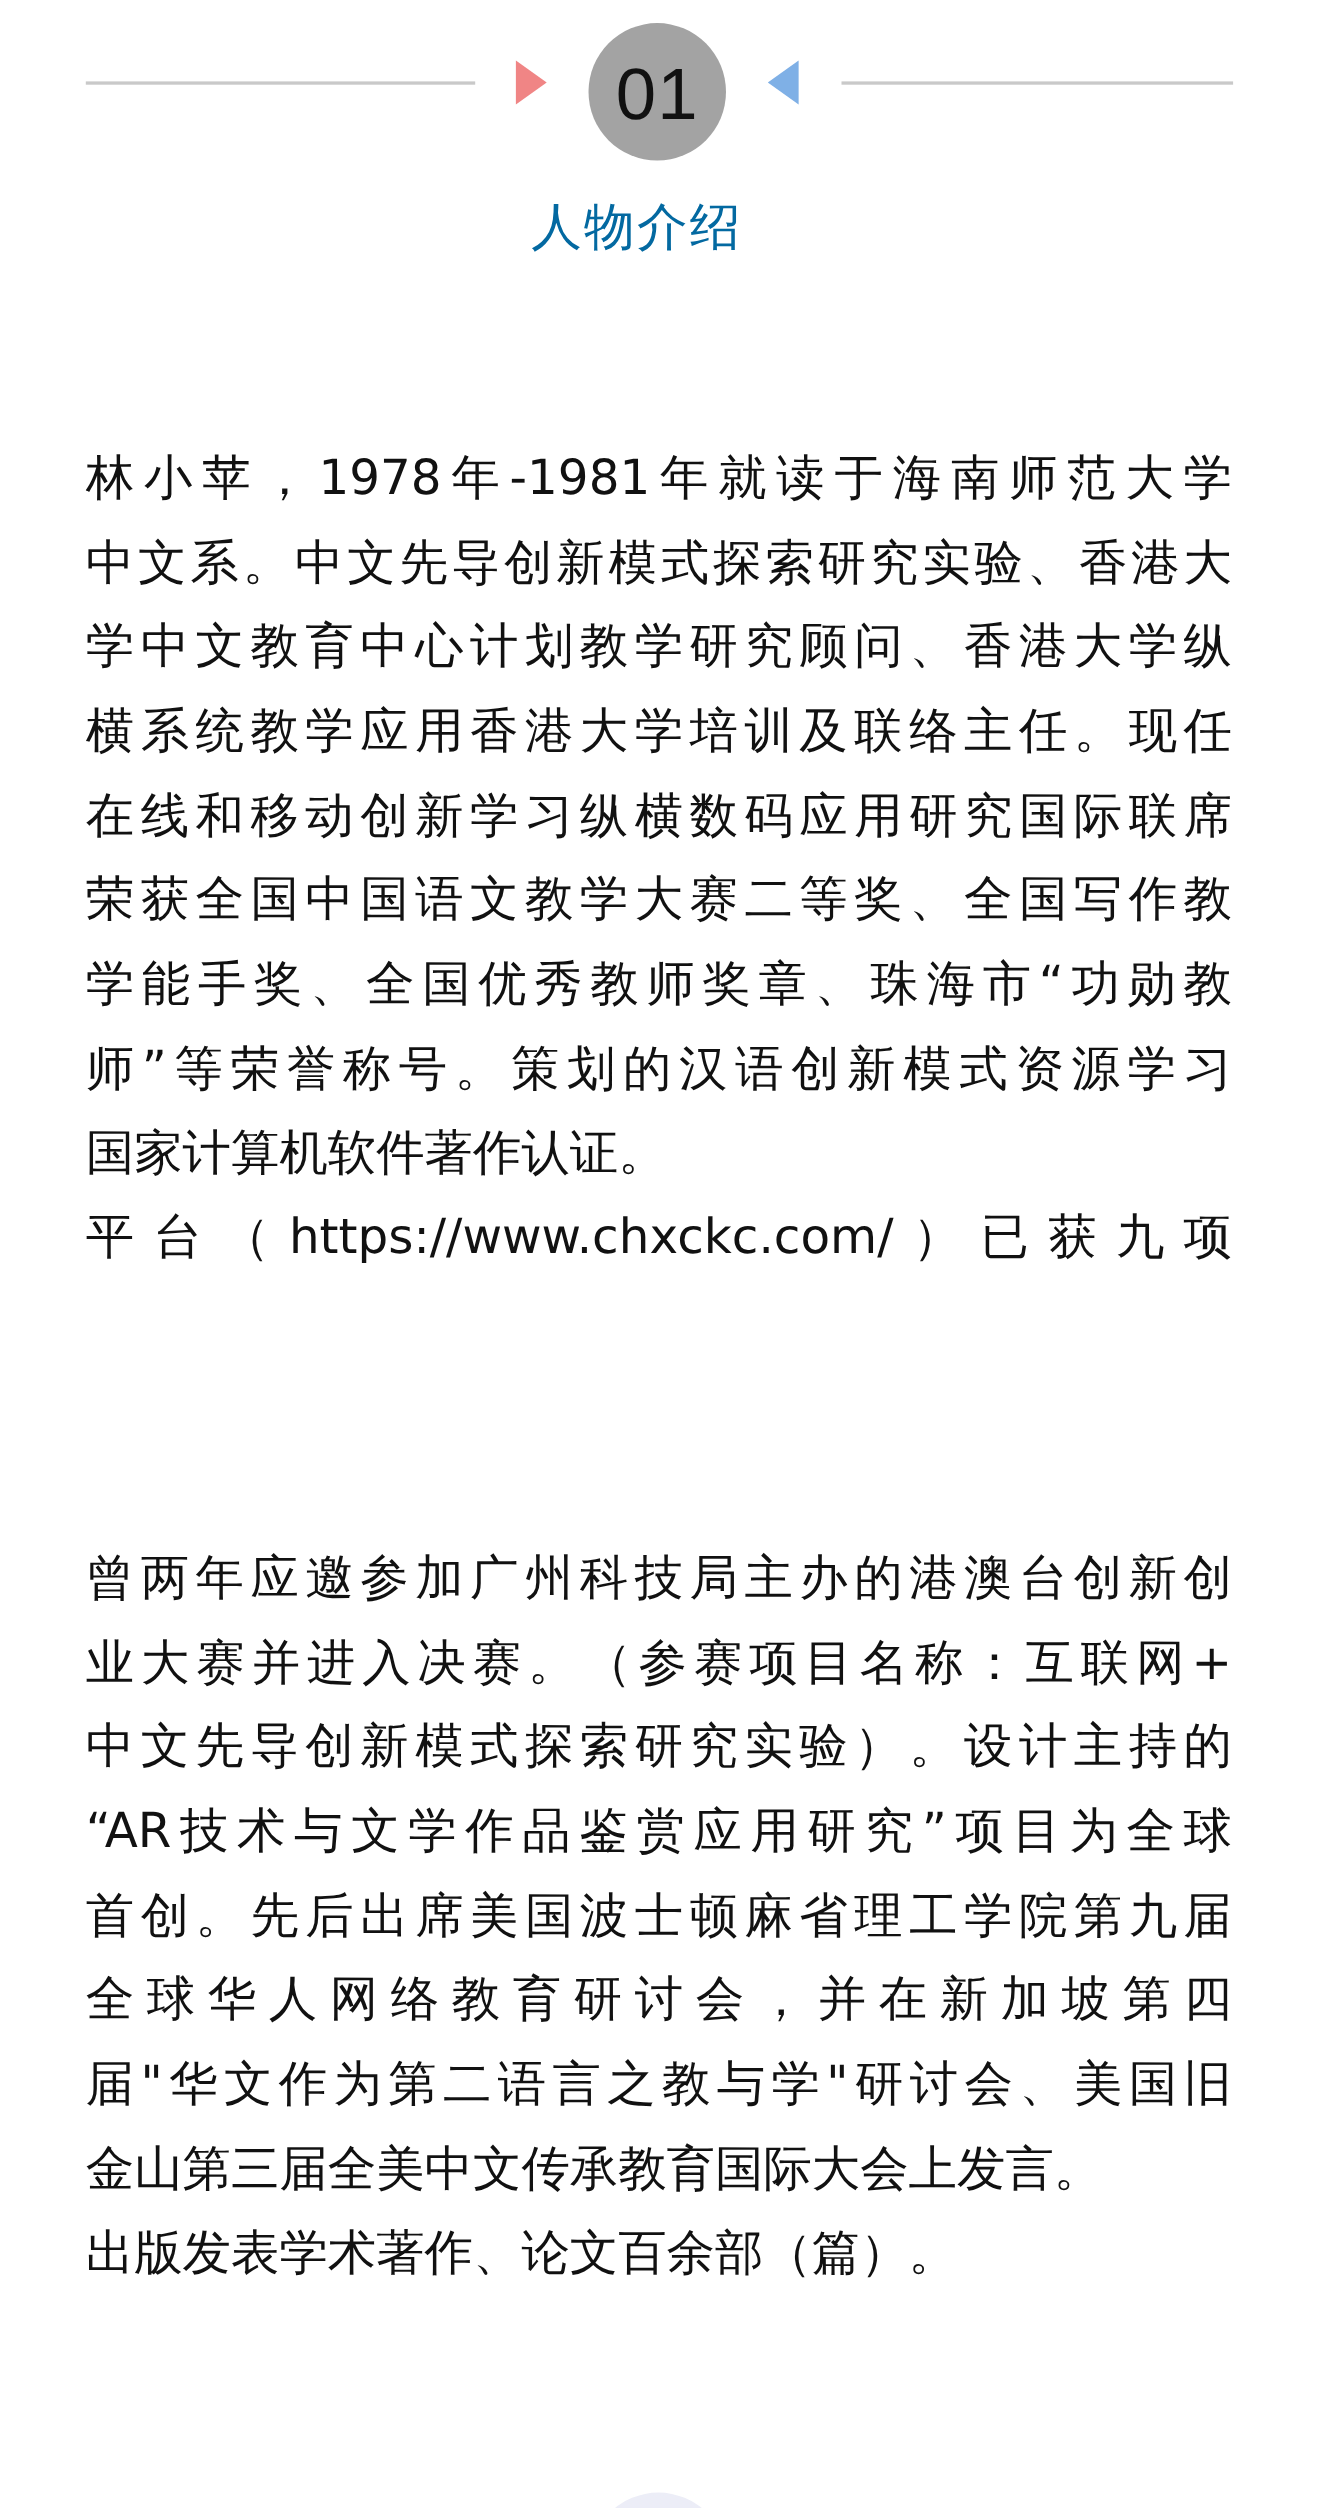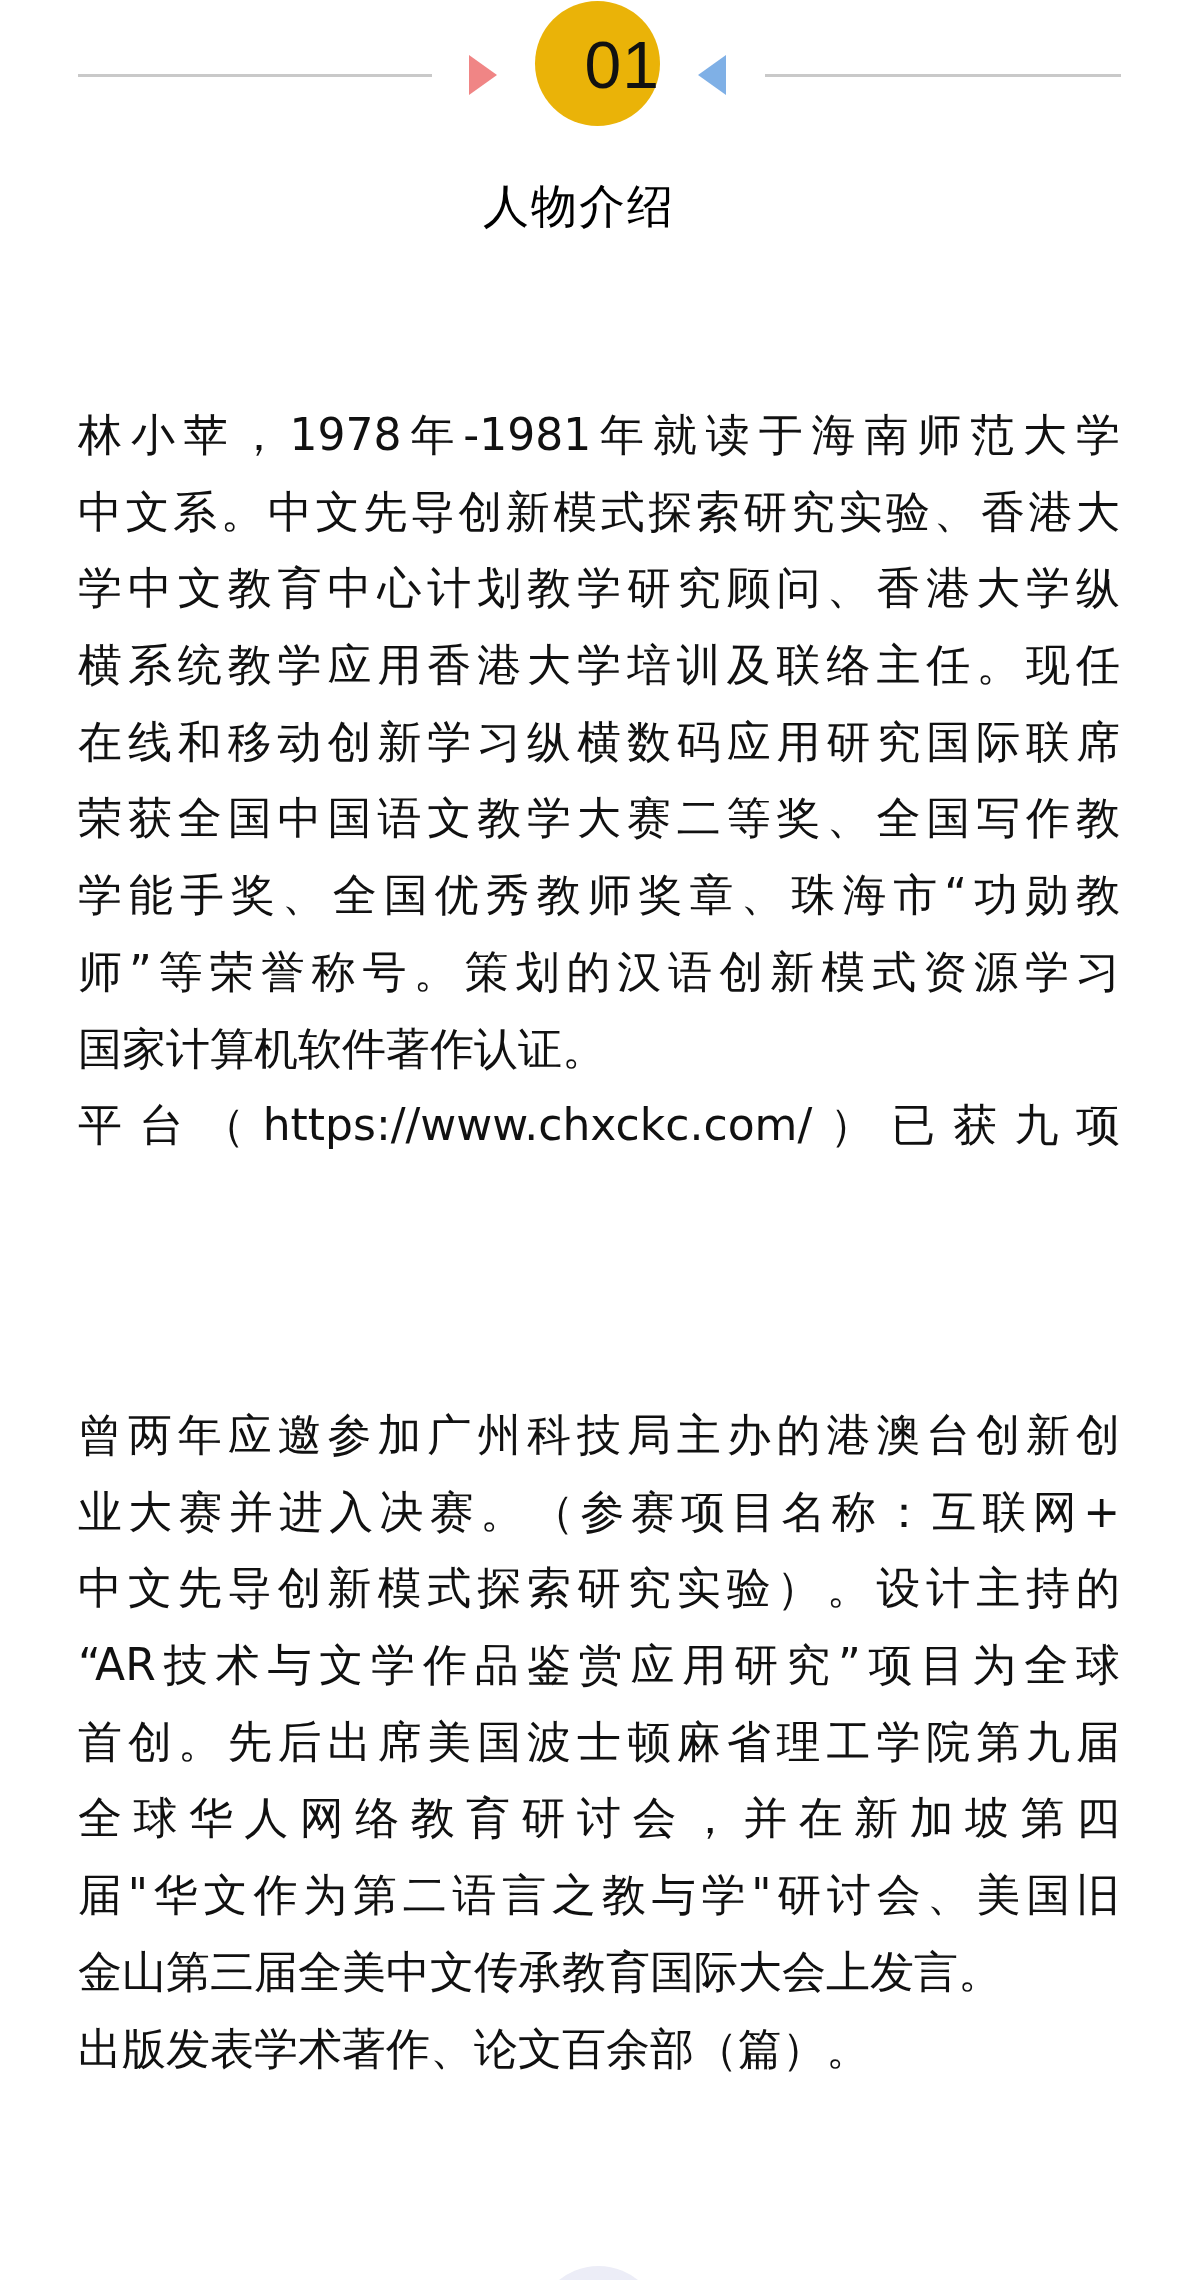--- a/index.html
+++ b/index.html
@@ -5,27 +5,27 @@
   html, body { margin: 0; padding: 0; background: #ffffff; }
   body { width: 1199px; height: 2280px; position: relative; overflow: hidden;
          font-family: "DejaVu Sans", "Liberation Sans", sans-serif; color: #111111; }
   .hline { position: absolute; top: 74px; height: 3px; background: #c9c9c9; }
   .tri-r { position: absolute; left: 469px; top: 55px; width: 0; height: 0;
            border-top: 20px solid transparent; border-bottom: 20px solid transparent;
            border-left: 28px solid #f08585; }
   .tri-l { position: absolute; left: 698px; top: 55px; width: 0; height: 0;
            border-top: 20px solid transparent; border-bottom: 20px solid transparent;
            border-right: 28px solid #7fb0e6; }
-  .circle { position: absolute; left: 535px; top: 1px; width: 125px; height: 125px;
-            border-radius: 50%; background: #eab308; display: flex; align-items: center;
-            justify-content: flex-end; }
+  .circle { position: absolute; left: 535px; top: 21px; width: 125px; height: 125px;
+            border-radius: 50%; background: #a3a3a3; display: flex; align-items: center;
+            justify-content: center; }
   .circle span { font-family: "Liberation Sans", sans-serif; font-size: 66px; color: #111;
                  letter-spacing: 1px; line-height: 1; margin-top: 2px; }
   .title { position: absolute; left: 0; width: 1158px; top: 176px; text-align: center;
-           font-size: 46px; line-height: 60px; letter-spacing: 2px; color: #000000; }
+           font-size: 46px; line-height: 60px; letter-spacing: 2px; color: #0369a1; }
   .para { position: absolute; left: 78px; width: 1042px; }
   .line { height: 76.7px; line-height: 76.7px; font-size: 44px; white-space: nowrap;
           text-align: justify; text-align-last: justify; overflow: hidden; }
   .line.last { text-align-last: left; }
   .bottom-circle { position: absolute; left: 536px; top: 2266px; width: 125px; height: 125px;
                    border-radius: 50%; background: #ecedf7; }
 </style>
 </head>
 <body>
 

